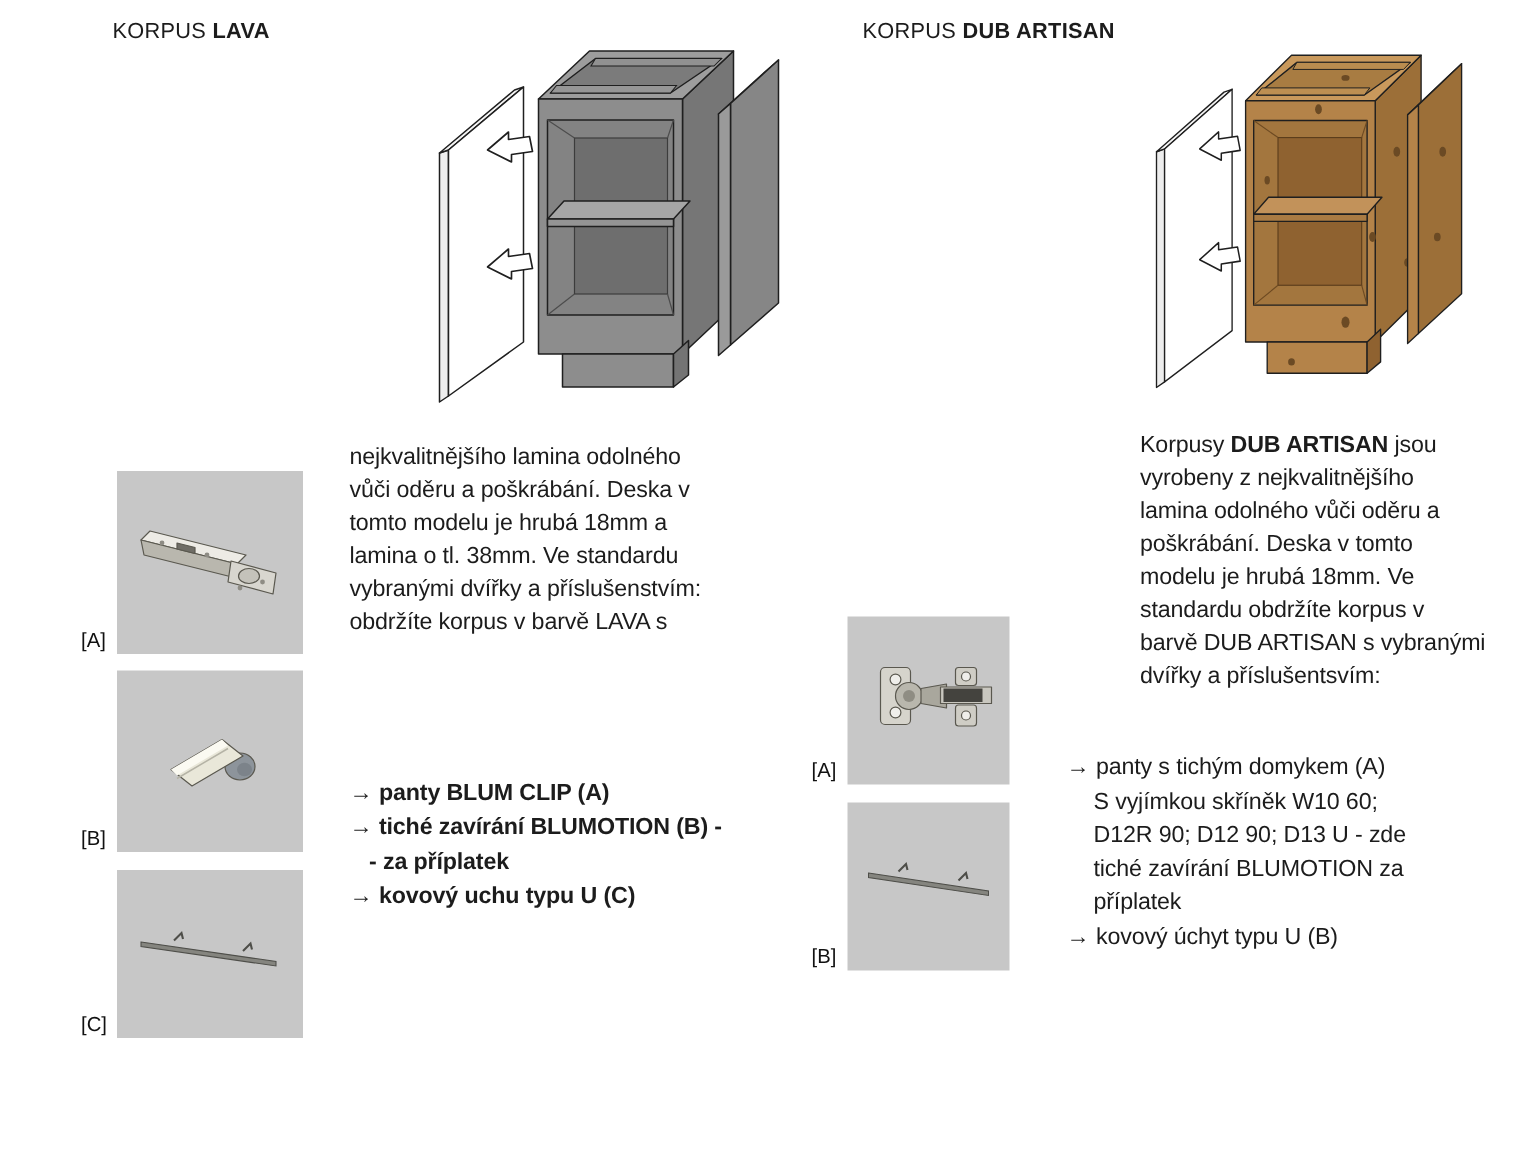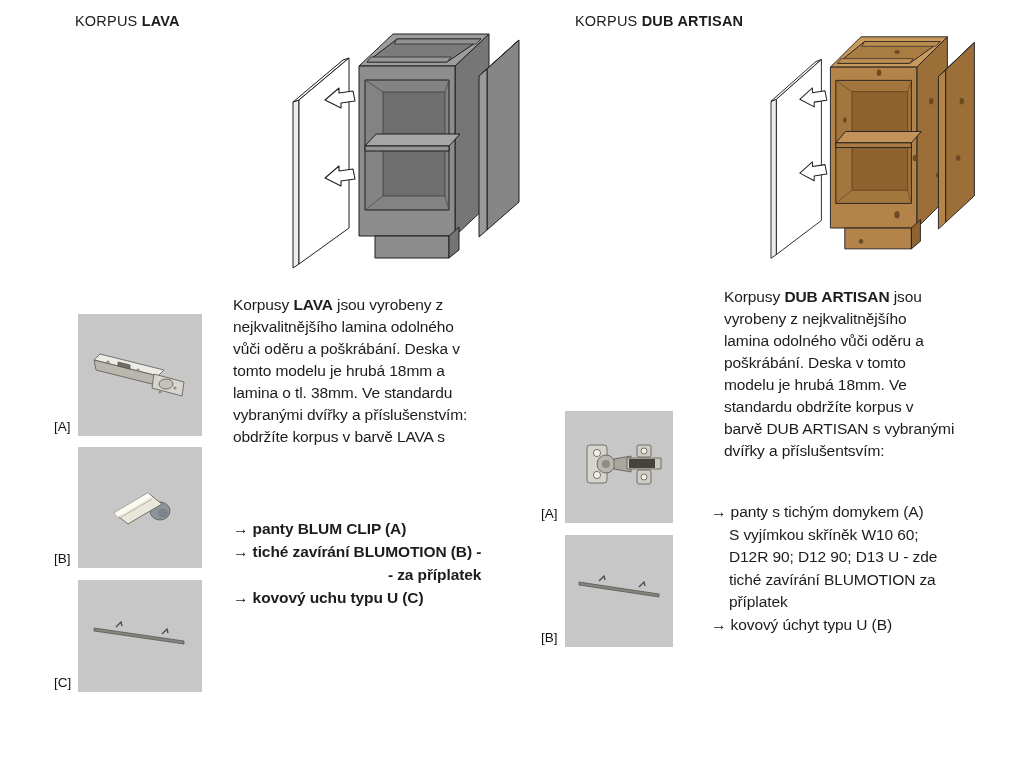--- a/index.html
+++ b/index.html
@@ -13,21 +13,21 @@
   .cabinet { position:absolute; }
   .cabinet svg { display:block; width:100%; height:100%; }
 
   .imgbox { position:absolute; background:#c7c7c7; }
   .imgbox svg { display:block; width:100%; height:100%; }
   .imgbox .lbl { position:absolute; left:-24px; bottom:2px; font-size:13.5px; color:#111; white-space:nowrap; }
 
   .desc { position:absolute; font-size:15.5px; line-height:22px; letter-spacing:-0.1px; white-space:nowrap; }
   .desc .b { font-weight:700; }
   .bullets { position:absolute; font-size:15.5px; line-height:23px; letter-spacing:-0.1px; white-space:nowrap;margin-top:12px; }
-  .bullets .indent { padding-left:13px;text-align:right; }
+  .bullets .indent { padding-left:13px; }
   .bullets .hang { padding-left:18px; }
   .bullets-r { line-height:22.5px; }
 
   .st { stroke:#1f1f1f; stroke-width:1; stroke-linejoin:round; }
   .thin { stroke:#5a584f; stroke-width:.8; stroke-linejoin:round; }
 </style>
 </head>
 <body>
 
 <div class="page">
@@ -104,21 +104,20 @@
   <div class="imgbox" style="left:78px; top:580px; width:124px; height:112px;">
     <svg viewBox="0 0 124 112">
       <polygon points="16,48 106,61 106,64 16,51" fill="#85857f" stroke="#4e4e49" stroke-width=".7"></polygon>
       <polyline points="38,47 43,42 44,46" fill="none" stroke="#4e4e49" stroke-width="1.4"></polyline>
       <polyline points="84,54 89,49 90,53" fill="none" stroke="#4e4e49" stroke-width="1.4"></polyline>
     </svg>
     <div class="lbl">[C]</div>
   </div>
 
   <div class="desc" style="left:233px; top:294px;">
-    <div><span>Korpusy </span><span class="b">LAVA</span><span> jsou vyrobeny z</span></div>
     <div>nejkvalitnějšího lamina odolného</div>
     <div>vůči oděru a poškrábání. Deska v</div>
     <div>tomto modelu je hrubá 18mm a</div>
     <div>lamina o tl. 38mm. Ve standardu</div>
     <div>vybranými dvířky a příslušenstvím:</div>
     <div>obdržíte korpus v barvě LAVA s</div>
   </div>
 
   <div class="bullets" style="left:233px; top:505px;font-weight:bold;">
     <div>→ panty BLUM CLIP (A)</div>
@@ -203,21 +202,21 @@
 
   <div class="imgbox" style="left:565px; top:535px; width:108px; height:112px;">
     <svg viewBox="0 0 108 112">
       <polygon points="14,47 94,59 94,62 14,50" fill="#85857f" stroke="#4e4e49" stroke-width=".7"></polygon>
       <polyline points="34,46 39,41 40,45" fill="none" stroke="#4e4e49" stroke-width="1.4"></polyline>
       <polyline points="74,52 79,47 80,51" fill="none" stroke="#4e4e49" stroke-width="1.4"></polyline>
     </svg>
     <div class="lbl">[B]</div>
   </div>
 
-  <div class="desc" style="left:724px; top:286px;">
+  <div class="desc" style="left:760px; top:286px;">
     <div><span>Korpusy </span><span class="b">DUB ARTISAN</span><span> jsou</span></div>
     <div>vyrobeny z nejkvalitnějšího</div>
     <div>lamina odolného vůči oděru a</div>
     <div>poškrábání. Deska v tomto</div>
     <div>modelu je hrubá 18mm. Ve</div>
     <div>standardu obdržíte korpus v</div>
     <div>barvě DUB ARTISAN s vybranými</div>
     <div>dvířky a příslušentsvím:</div>
   </div>
 

